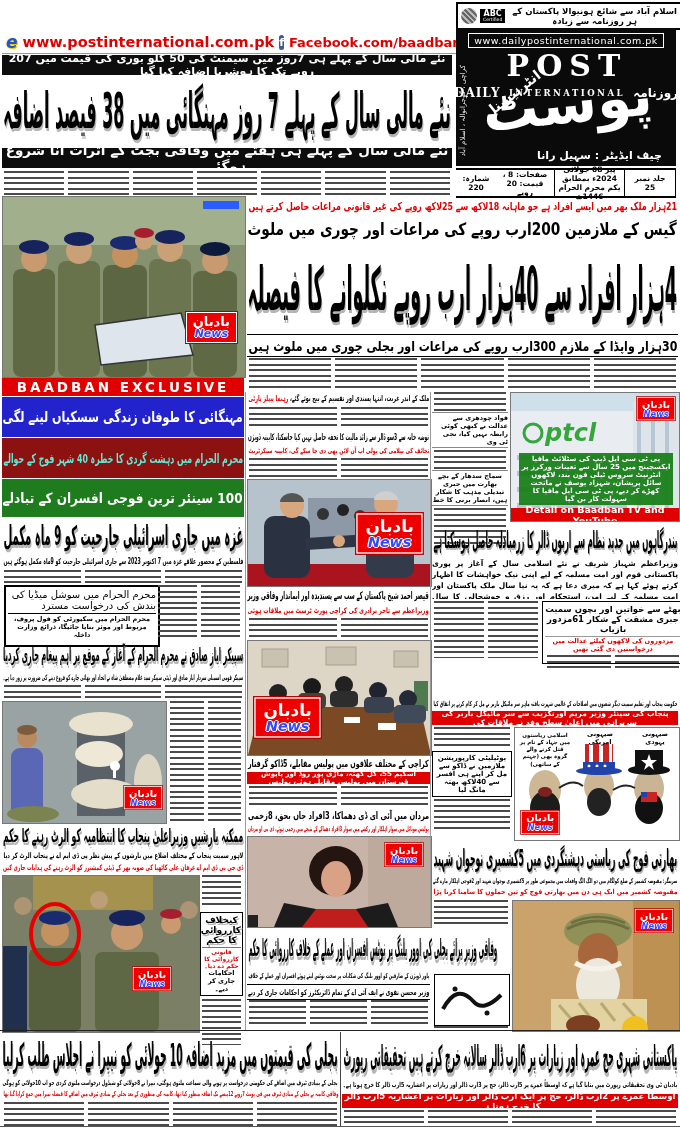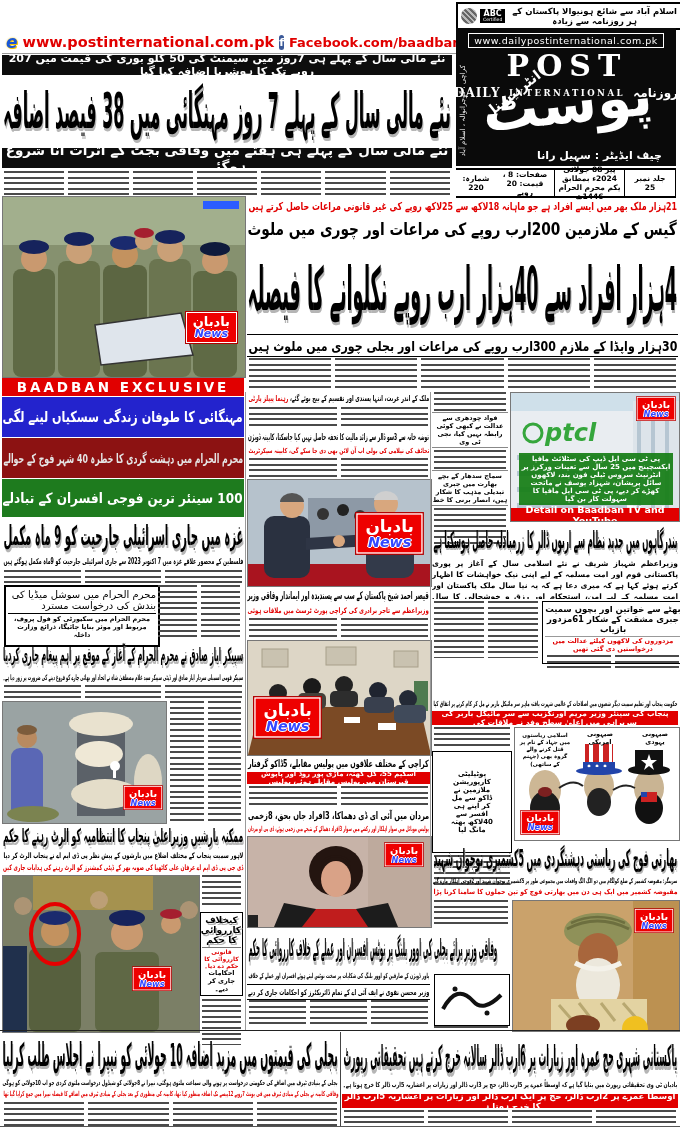--- a/index.html
+++ b/index.html
@@ -154,21 +154,21 @@
       <div class="u">بادبان</div>
         <div class="n">News</div>
     </div>
   </div>
 
   <div class="abs rstrip ctr b" style="left:2px;top:378px;width:242px;height:18px;font-size:13.5px;letter-spacing:3px">BAADBAN  EXCLUSIVE</div>
 
   <div class="abs ctr ur b" style="left:2px;top:397px;width:242px;height:40px;background:#2323cd;color:#fff">
       <span class="fit" style="font-size: 15px; transform: scale(0.743034, 1);">مہنگائی کا طوفان زندگی سسکیاں لینے لگی</span>
     </div>
-  <div class="abs ctr ur b" style="left:2px;top:438px;width:242px;height:40px;background:#8c1212;color:#e5e5e5">
+  <div class="abs ctr ur b" style="left:2px;top:438px;width:242px;height:40px;background:#8c1212;color:#5eead4">
       <span class="fit" style="font-size: 13px; transform: scale(0.601504, 1);">محرم الحرام میں دہشت گردی کا خطرہ 40 شہر فوج کے حوالے</span>
     </div>
   <div class="abs ctr ur b" style="left:2px;top:479px;width:242px;height:38px;background:#1e7b1e;color:#fff">
       <span class="fit" style="font-size: 14px; transform: scale(0.860215, 1);">100 سینئر ترین فوجی افسران کے تبادلے</span>
     </div>
 
   <div class="abs ctr ur" style="left:2px;top:518px;width:242px;height:36px">
     <span class="fit hsh" style="font-size: 15px; transform: scale(0.672269, 1.8);">غزہ میں جاری اسرائیلی جارحیت کو 9 ماہ مکمل</span>
   </div>
   <div class="abs ctr ur" style="left:2px;top:555px;width:242px;height:13px">
@@ -416,21 +416,21 @@
   <div class="abs cols" style="left:247px;top:1000px;width:183px;height:28px">
     <div class="tl"></div>
       <div class="tl"></div>
       <div class="tl"></div>
   </div>
 
   <div class="abs" style="left:432px;top:392px;width:76px;height:128px">
     <div class="cols" style="height:20px">
         <div class="tl"></div>
       </div>
-    <div class="ur b" style="font-size:6.5px;text-align:center;border-top:1px solid #888;border-bottom:1px solid #888;padding:1px 0">فواد چودھری سے عدالت نے کبھی کوئی رابطہ نہیں کیا، نجی ٹی وی</div>
+    <div class="ur b" style="font-size:6.5px;text-align:right;border-top:1px solid #888;border-bottom:1px solid #888;padding:1px 0">فواد چودھری سے عدالت نے کبھی کوئی رابطہ نہیں کیا، نجی ٹی وی</div>
     <div class="cols" style="height:20px;margin-top:2px">
         <div class="tl"></div>
       </div>
     <div class="ur b" style="font-size:6.5px;text-align:center;border-top:1px solid #888;border-bottom:1px solid #888;padding:1px 0">سماج سدھار کے بچے بھارت میں جبری تبدیلی مذہب کا شکار ہیں، انصار برنی کا خط</div>
     <div class="cols" style="height:38px;margin-top:2px">
         <div class="tl"></div>
       </div>
   </div>
 
   <div class="abs photo" style="left:510px;top:392px;width:168px;height:128px">
@@ -476,21 +476,21 @@
 
   <div class="abs ctr ur" style="left:432px;top:698px;width:246px;height:12px">
     <span class="fit" style="font-size: 7px; transform: scale(0.53159, 1);">حکومت پنجاب اور تعلیم سمیت دیگر شعبوں میں اصلاحات کے عالمی شہرت یافتہ ماہر سر مائیکل باربر نے مل کر کام کرنے پر اتفاق کیا</span>
   </div>
   <div class="abs rstrip ctr ur b" style="left:432px;top:711px;width:246px;height:14px;font-size:7.5px">پنجاب کی سینئر وزیر مریم اورنگزیب سے سر مائیکل باربر کی سربراہی میں اعلیٰ سطح وفد نے ملاقات کی</div>
 
   <div class="abs" style="left:432px;top:727px;width:80px;height:112px">
     <div class="cols" style="height:22px">
         <div class="tl"></div>
       </div>
-    <div class="ur b" style="border:1.5px solid #000;margin:2px 0;padding:18px;font-size:7px;text-align:center">یوٹیلیٹی کارپوریشن ملازمین نے ڈاکو سے مل کر اپنے ہی افسر سے 40لاکھ بھتہ مانگ لیا</div>
+    <div class="ur b" style="border:1.5px solid #000;margin:2px 0;padding:2px;font-size:7px;text-align:center">یوٹیلیٹی کارپوریشن ملازمین نے ڈاکو سے مل کر اپنے ہی افسر سے 40لاکھ بھتہ مانگ لیا</div>
     <div class="cols" style="height:34px">
         <div class="tl"></div>
       </div>
   </div>
 
   <div class="abs photo" style="left:514px;top:727px;width:164px;height:112px;background:#84cc16">
     <svg viewBox="0 0 164 112" width="164" height="112" preserveAspectRatio="none">
       <rect width="164" height="112" fill="#ffffff"></rect>
       <ellipse cx="30" cy="62" rx="16" ry="20" fill="#cdb795"></ellipse>
       <ellipse cx="30" cy="80" rx="15" ry="17" fill="#1c1c1c"></ellipse>

